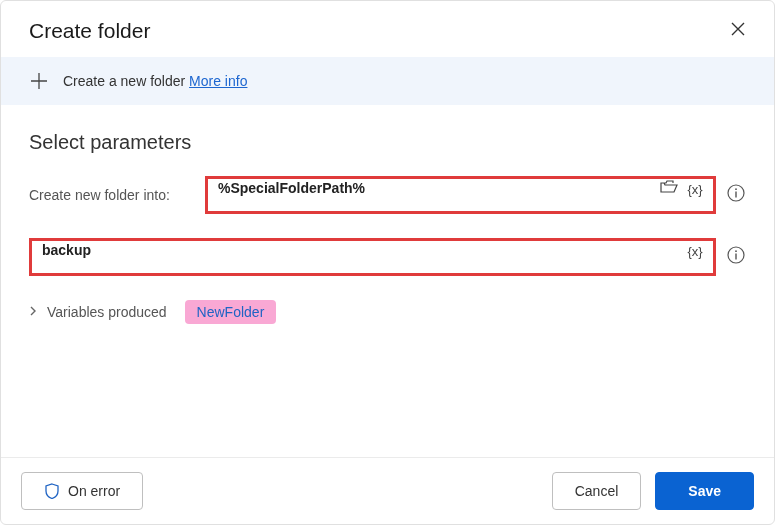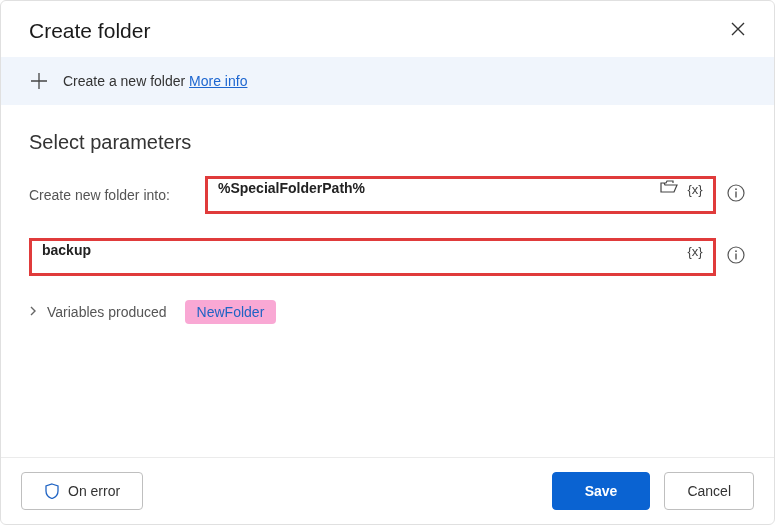--- a/index.html
+++ b/index.html
@@ -155,18 +155,18 @@
       <button class="btn">
         <span class="btn-icon">
           <svg width="14" height="16" viewBox="0 0 14 16">
               <path d="M7 1 L13 3 V8 C13 12 10 14.5 7 15.5 C4 14.5 1 12 1 8 V3 Z" fill="none" stroke="currentColor" stroke-width="1.3"></path>
             </svg>
         </span>
         <span>On error</span>
       </button>
     </div>
     <div class="right-buttons">
+      <button class="btn">Cancel</button>
       <button class="btn btn-primary">Save</button>
-      <button class="btn">Cancel</button>
     </div>
   </div>
 
 </div>
 
 </body></html>

